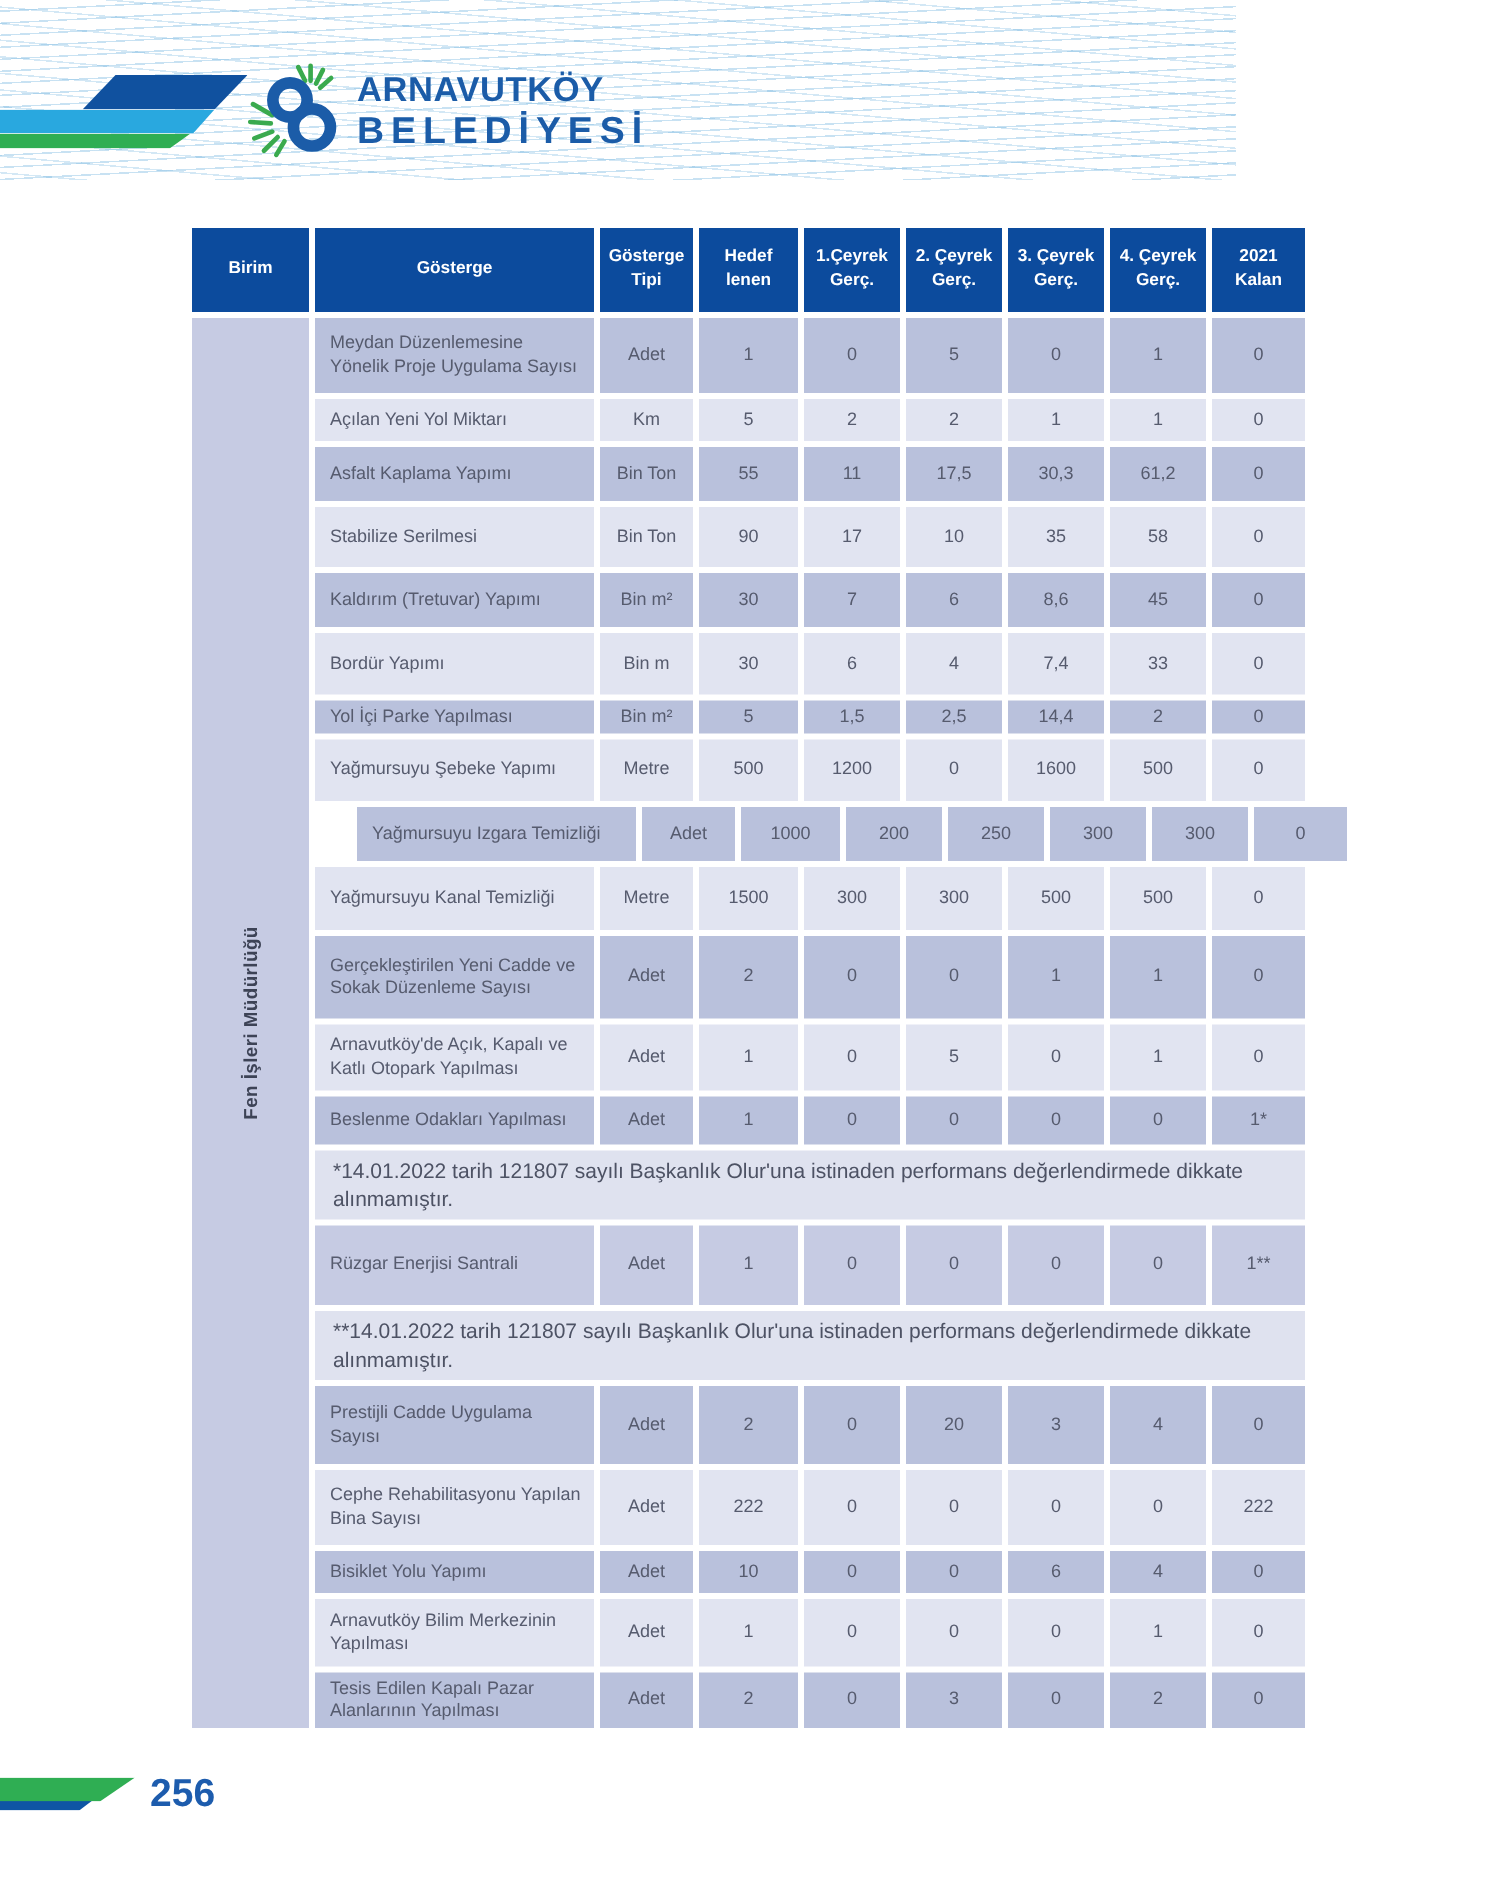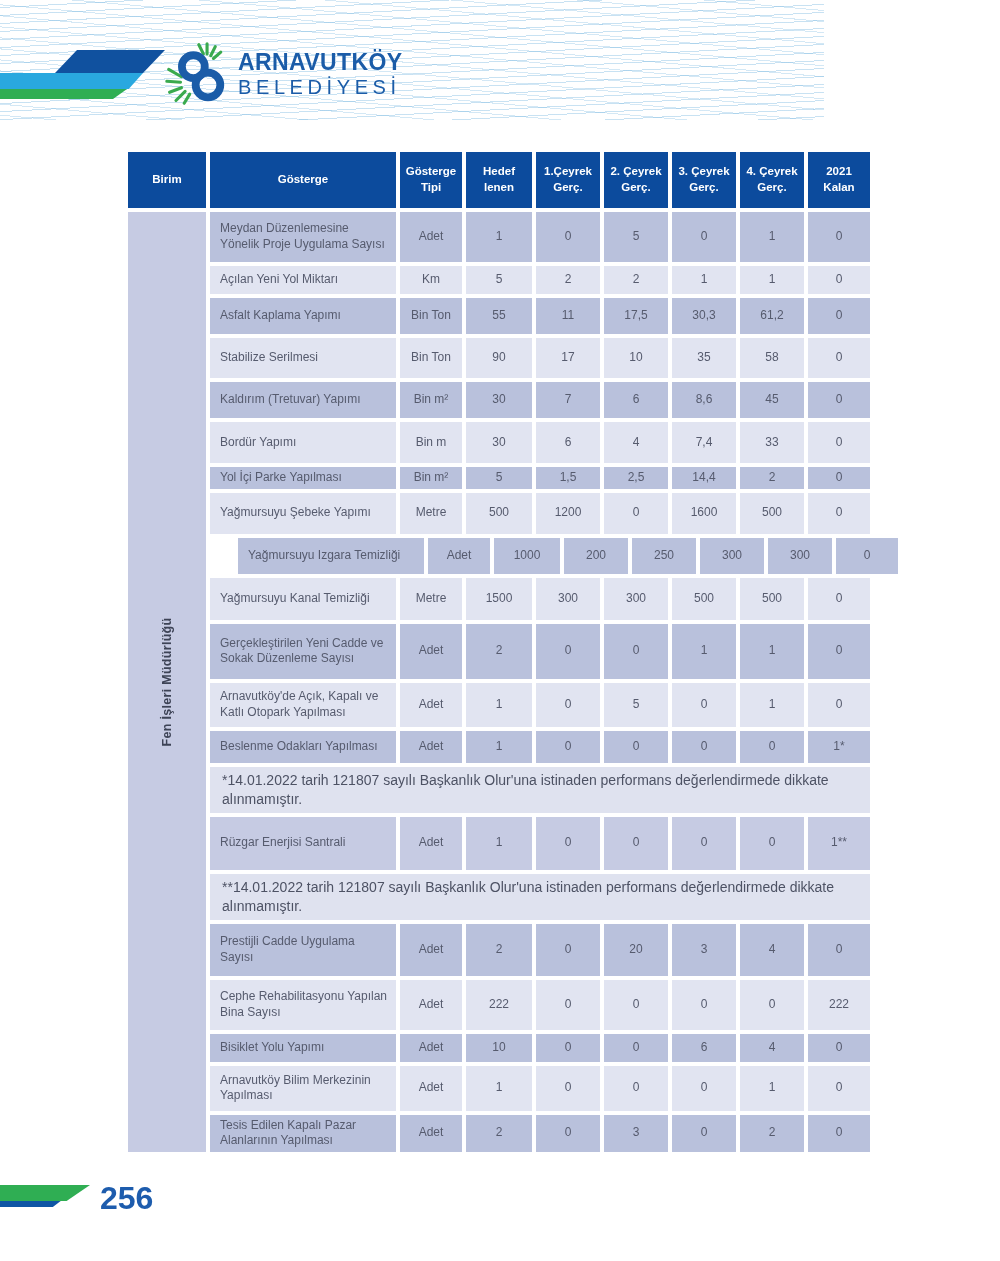--- a/index.html
+++ b/index.html
@@ -32,21 +32,21 @@
   .stripe-darkblue{left:55px;top:50px;width:110px;height:23px;background:#10519f;
     clip-path:polygon(20% 0,100% 0,80% 100%,0 100%);}
   .stripe-cyan{left:0;top:73px;width:143px;height:16px;background:var(--stripe-cyan);
     clip-path:polygon(0 0,100% 0,90% 100%,0 100%);}
   .stripe-green{left:0;top:89px;width:127px;height:10px;background:var(--stripe-green);
     clip-path:polygon(0 0,100% 0,89% 100%,0 100%);}
 
   .logo{position:absolute;left:165px;top:42px;display:flex;align-items:center;gap:9px;}
   .logo-mark{width:64px;height:64px;flex:none;}
   .logo-title{font-size:23px;font-weight:bold;color:var(--logo-blue);letter-spacing:.4px;line-height:1.02;}
-  .logo-subtitle{font-size:20px;font-weight:normal;color:var(--logo-blue);letter-spacing:4.6px;margin-top:3px;line-height:1;}
+  .logo-subtitle{font-size:25px;font-weight:bold;color:var(--logo-blue);letter-spacing:4.6px;margin-top:3px;line-height:1;}
 
   
   .table-wrap{position:absolute;left:128px;top:152px;width:742px;}
   .thead{display:grid;grid-template-columns:78px 186px 62px 66px 64px 64px 64px 64px 62px;gap:4px;height:56px;border-radius:25px;}
   .th{background:var(--hblue);color:#ffffff;font-size:11.5px;font-weight:bold;
       display:flex;align-items:center;justify-content:center;text-align:center;line-height:1.35;padding:2px;}
   .tbody{display:flex;gap:4px;margin-top:4px;align-items:stretch;}
   .unit-col{width:78px;flex:none;background:var(--mid);display:flex;align-items:center;justify-content:center;}
   .unit-label{transform:rotate(-90deg);white-space:nowrap;font-size:12.5px;font-weight:bold;
       color:var(--navy-label);letter-spacing:.3px;}
@@ -60,21 +60,21 @@
   .shade-mid .cell{background:var(--mid);}
   .note-row .note-cell{grid-column:1 / -1;background:var(--note);justify-content:flex-start;
       text-align:left;padding-left:12px;font-size:14px;color:#4d5264;}
 
   
   .f-stripe{position:absolute;}
   .f-blue{left:0;top:1197px;width:66px;height:10px;background:#0f55a4;
       clip-path:polygon(0 0,100% 0,80% 100%,0 100%);}
   .f-green{left:0;top:1185px;width:90px;height:16px;background:var(--stripe-green);
       clip-path:polygon(0 0,100% 0,74% 100%,0 100%);z-index:2;}
-  .page-number{position:absolute;left:100px;top:1180px;font-size:32px;font-weight:bold;color:#1d5cad;}
+  .page-number{position:absolute;left:100px;top:1180px;font-size:26px;font-weight:bold;color:#1d5cad;}
 </style>
 </head>
 <body>
 
 <div class="page">
 
   <div class="top-band">
     <div class="stripe stripe-darkblue"></div>
     <div class="stripe stripe-cyan"></div>
     <div class="stripe stripe-green"></div>

